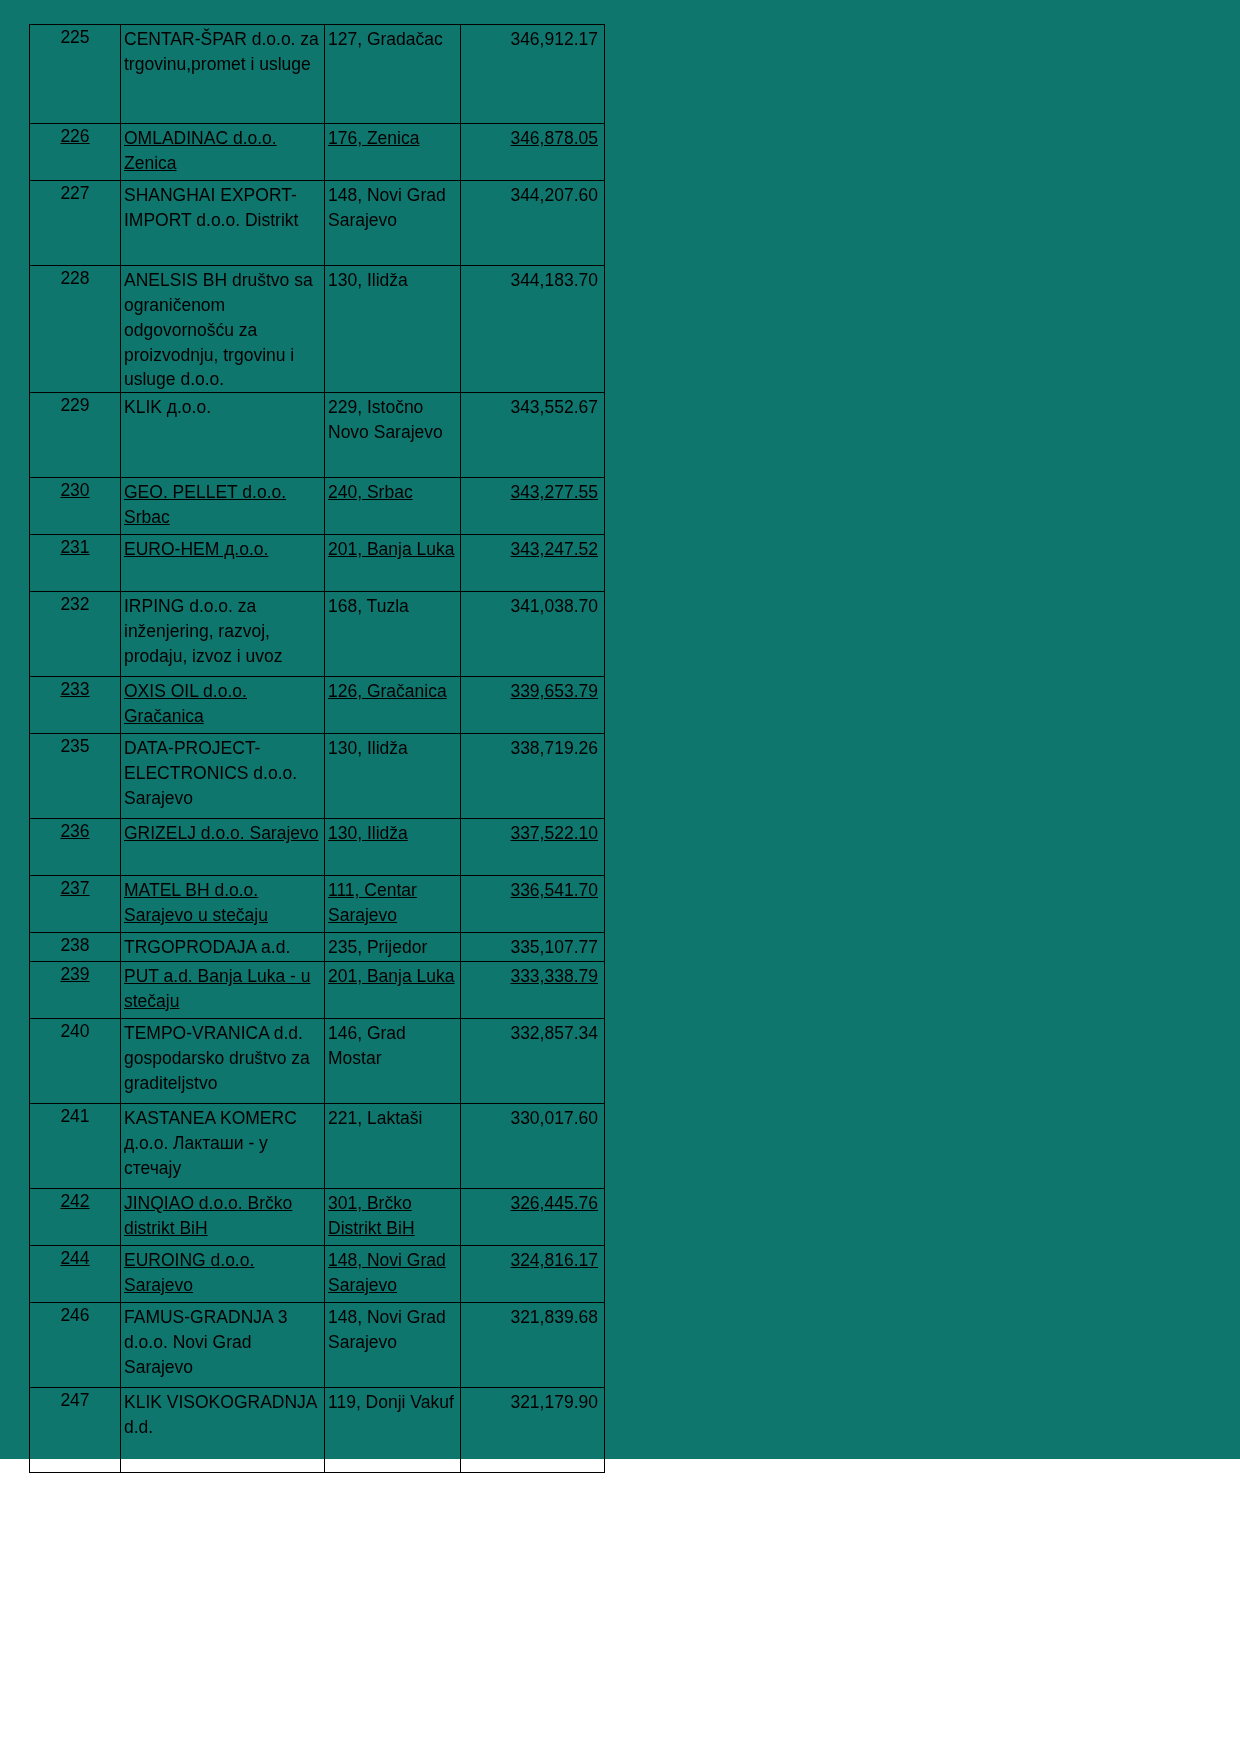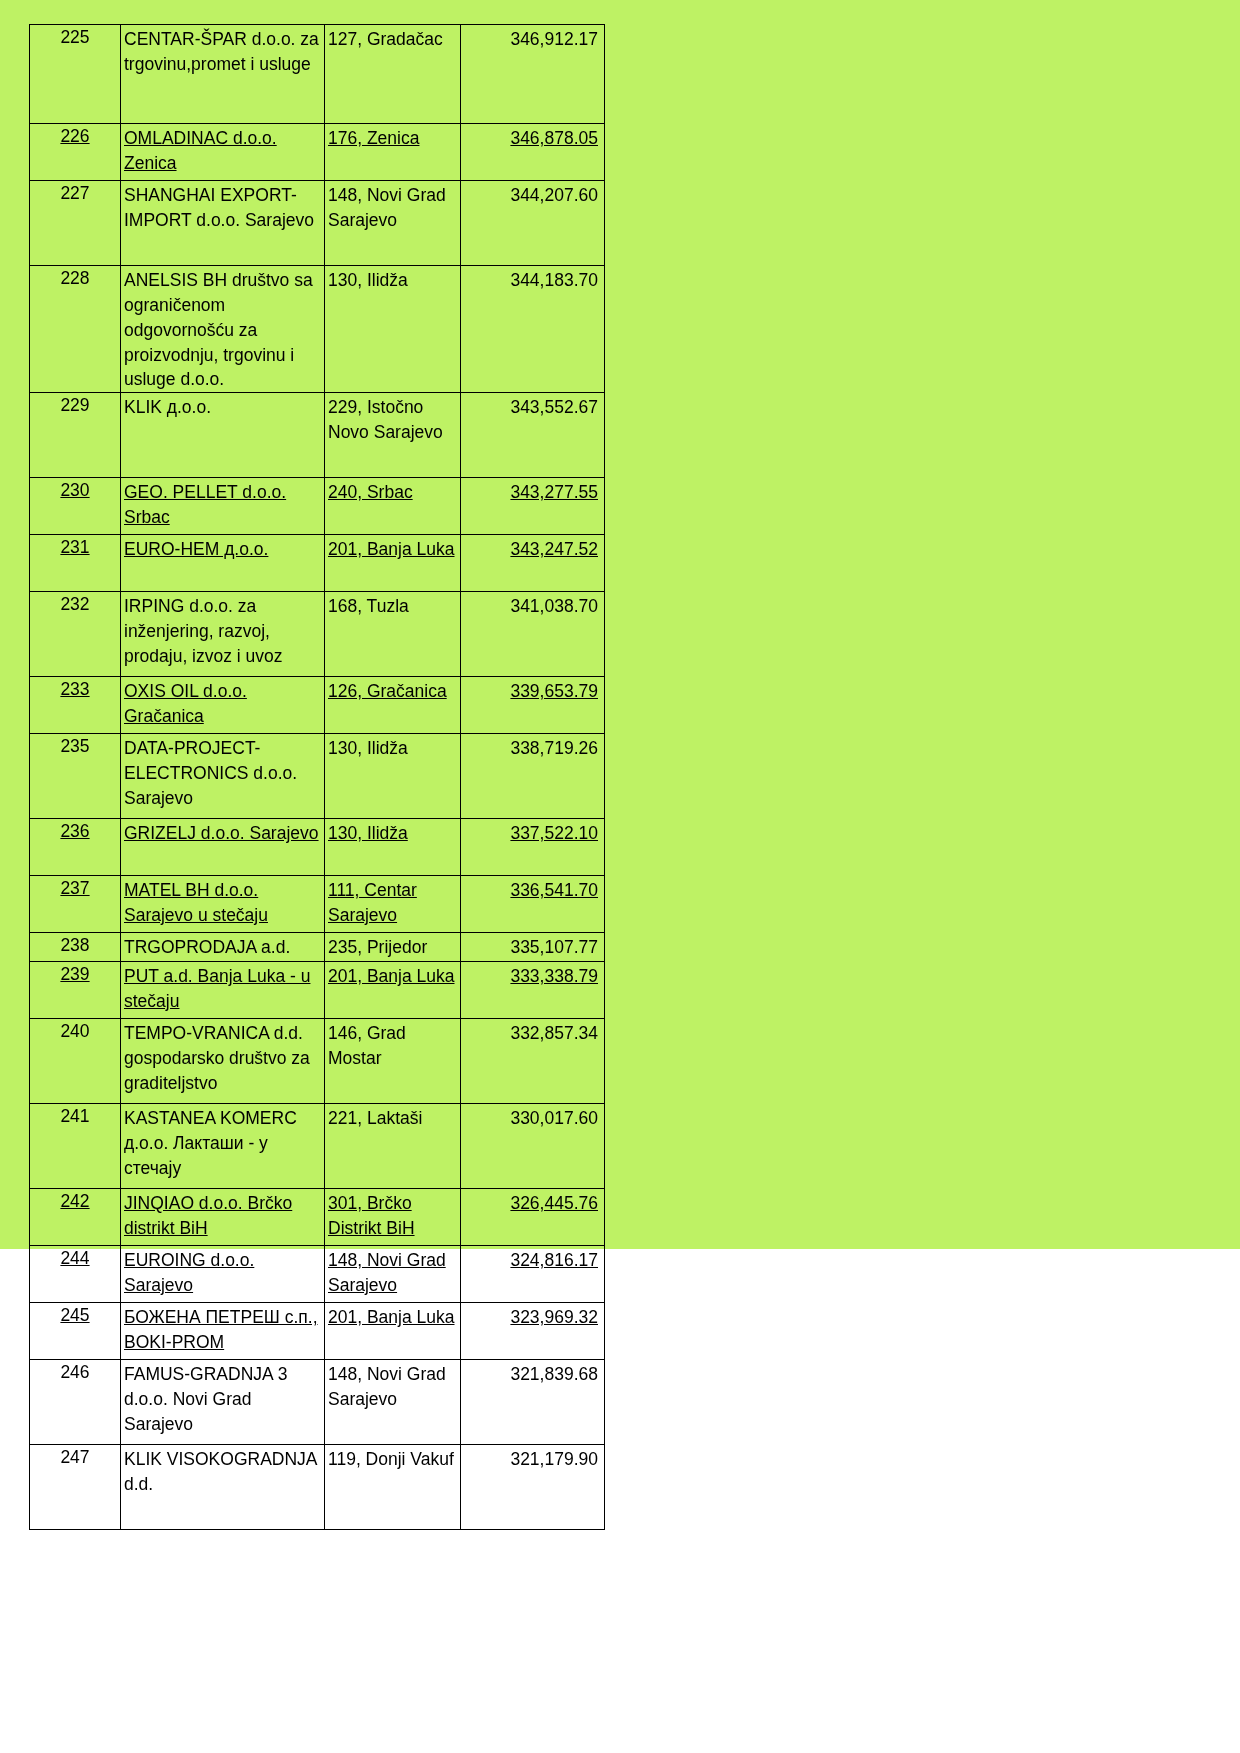--- a/index.html
+++ b/index.html
@@ -10,22 +10,22 @@
   body {
     width: 1240px;
     height: 1753px;
     font-family: "Liberation Sans", sans-serif;
     color: #000000;
     -webkit-font-smoothing: antialiased;
   }
   .page {
     position: relative;
     width: 1240px;
-    height: 1249px;
-    background: #bef264;
+    height: 1459px;
+    background: #0f766e;
     box-sizing: border-box;
   }
   .table-wrap {
     position: absolute;
     left: 29px;
     top: 24px;
     width: 575px;
   }
   table.reg {
     border-collapse: collapse;
@@ -121,21 +121,21 @@
             </td>
             <td class="amt">
               <span class="txt">346,878.05</span>
             </td>
           </tr>
           <tr class="h3">
             <td class="idx">
               <span class="num">227</span>
             </td>
             <td class="name">
-              <span class="txt">SHANGHAI EXPORT-IMPORT d.o.o. Sarajevo</span>
+              <span class="txt">SHANGHAI EXPORT-IMPORT d.o.o. Distrikt</span>
             </td>
             <td class="muni">
               <span class="txt">148, Novi Grad Sarajevo</span>
             </td>
             <td class="amt">
               <span class="txt">344,207.60</span>
             </td>
           </tr>
           <tr class="h5">
             <td class="idx">
@@ -338,34 +338,20 @@
               <span class="num">244</span>
             </td>
             <td class="name">
               <span class="txt">EUROING d.o.o. Sarajevo</span>
             </td>
             <td class="muni">
               <span class="txt">148, Novi Grad Sarajevo</span>
             </td>
             <td class="amt">
               <span class="txt">324,816.17</span>
-            </td>
-          </tr>
-          <tr class="h2">
-            <td class="idx">
-              <span class="num">245</span>
-            </td>
-            <td class="name">
-              <span class="txt">БОЖЕНА ПЕТРЕШ с.п., BOKI-PROM</span>
-            </td>
-            <td class="muni">
-              <span class="txt">201, Banja Luka</span>
-            </td>
-            <td class="amt">
-              <span class="txt">323,969.32</span>
             </td>
           </tr>
           <tr class="h3">
             <td class="idx">
               <span class="num">246</span>
             </td>
             <td class="name">
               <span class="txt">FAMUS-GRADNJA 3 d.o.o. Novi Grad Sarajevo</span>
             </td>
             <td class="muni">

